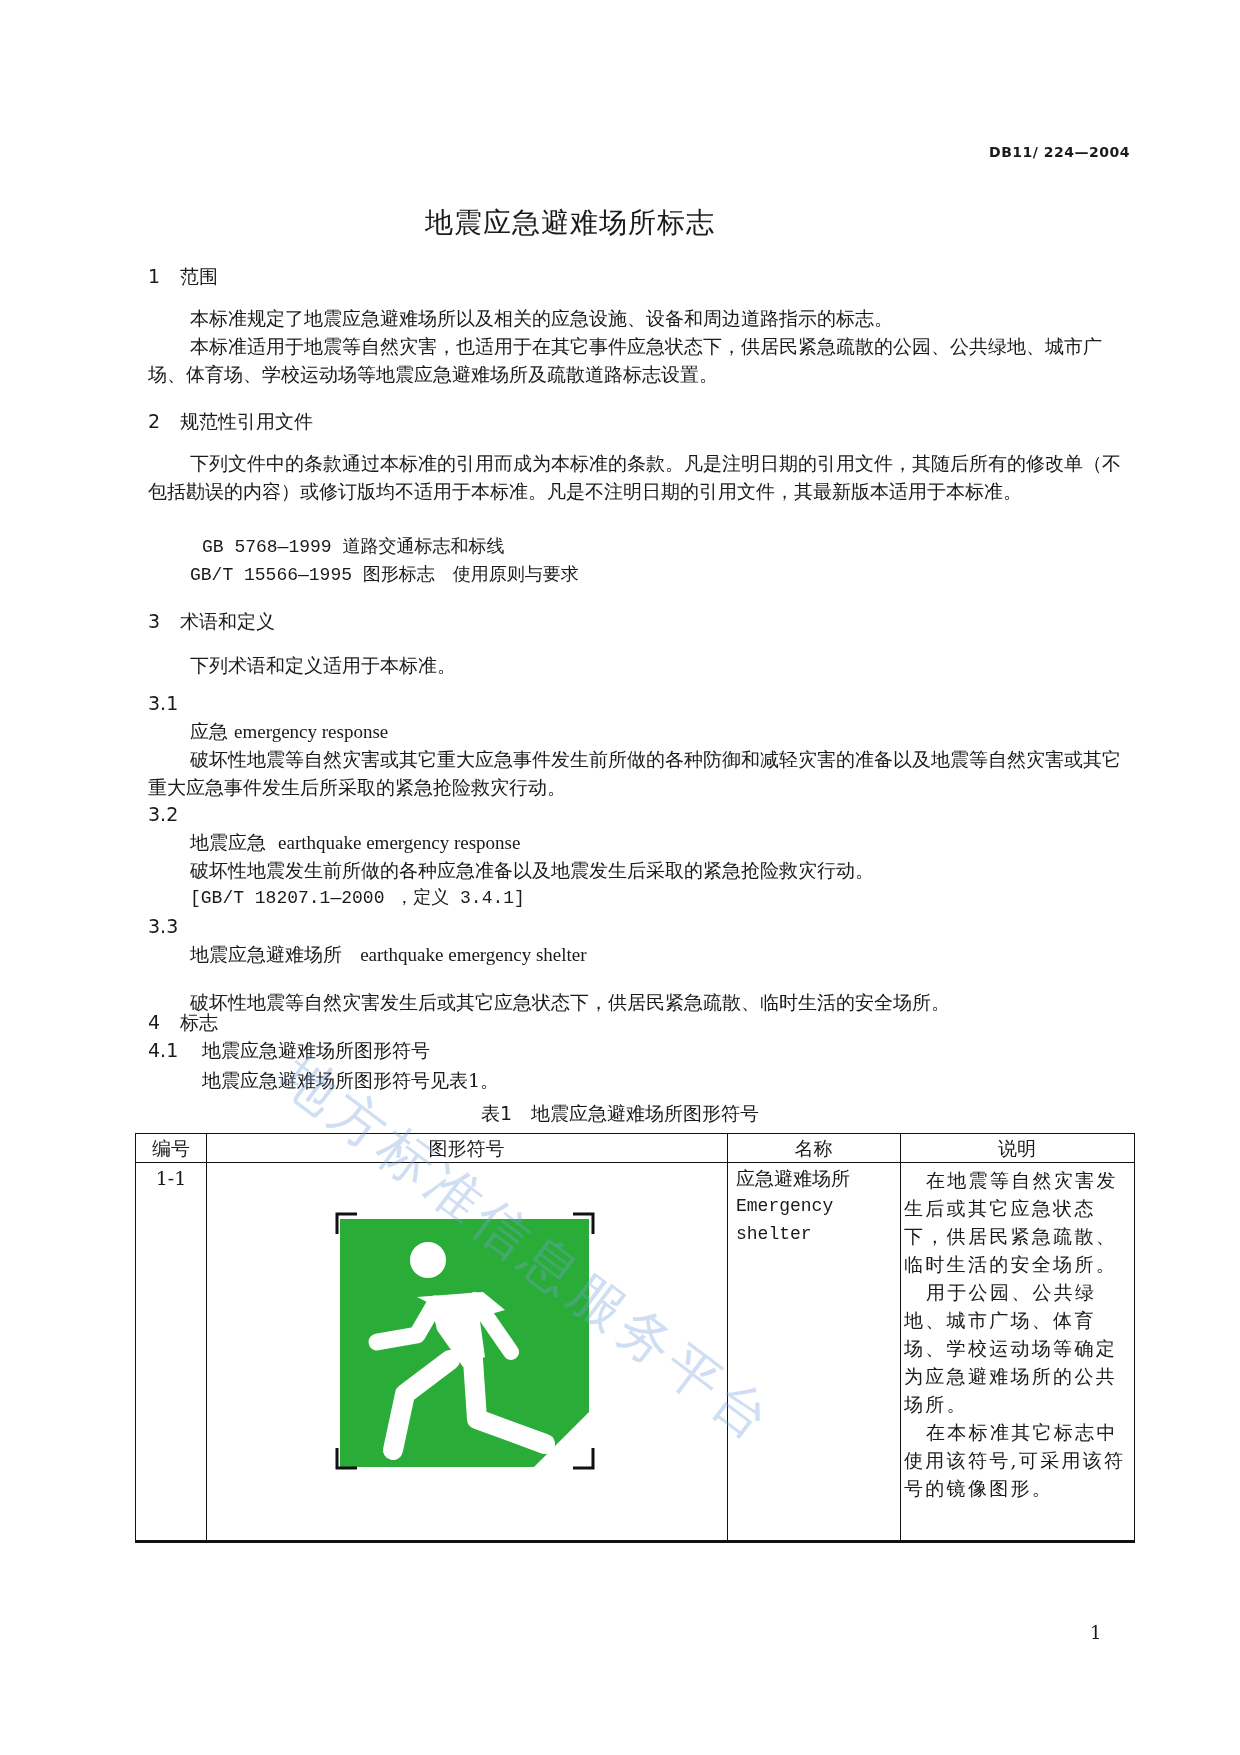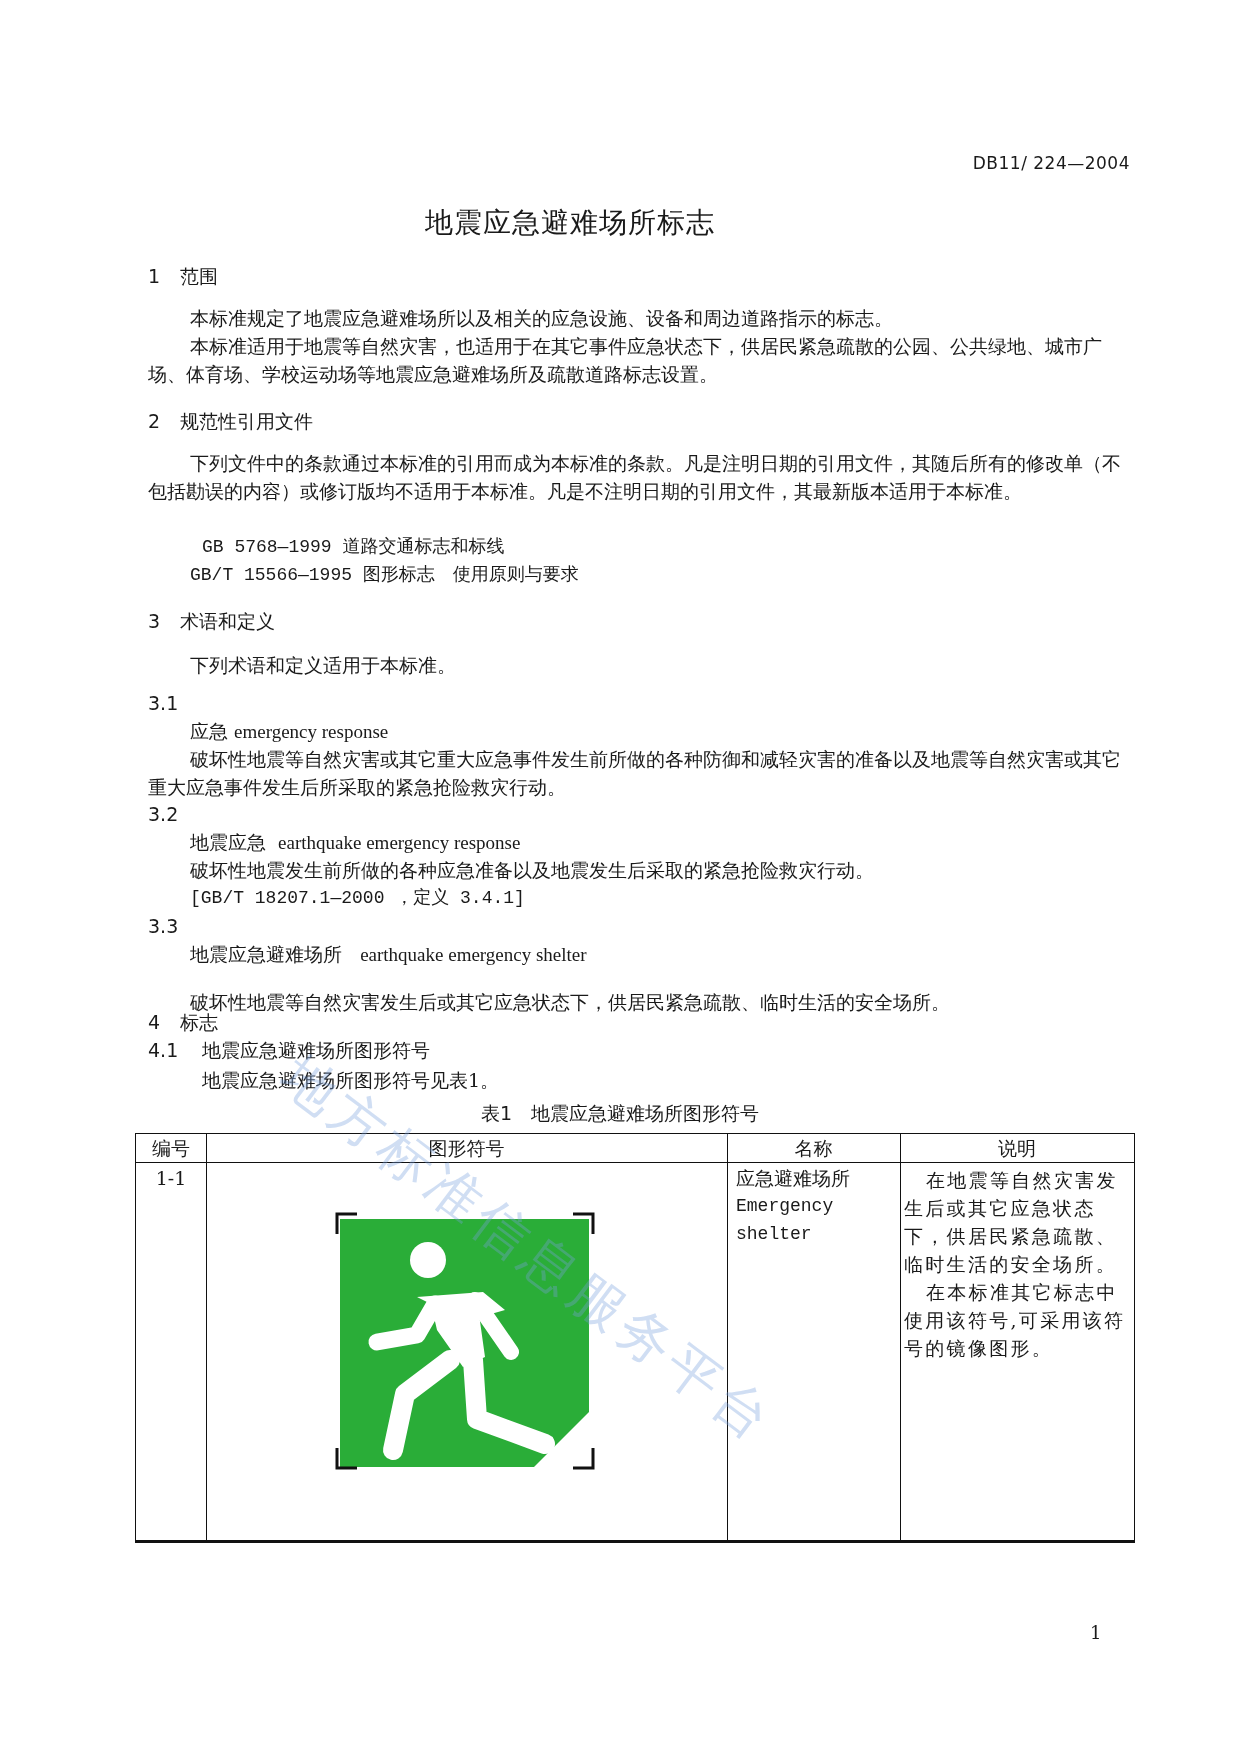--- a/index.html
+++ b/index.html
@@ -2,21 +2,21 @@
 <html><head>
 <meta charset="utf-8">
 <style>
   html, body { margin: 0; padding: 0; background: #ffffff; }
   body { width: 1240px; height: 1755px; position: relative; overflow: hidden;
          font-family: "DejaVu Serif", "Liberation Serif", serif; color: #1a1a1a; }
   .abs { position: absolute; white-space: nowrap; }
   .sans { font-family: "DejaVu Sans", "Liberation Sans", sans-serif; }
   .mono { font-family: "Liberation Mono", "DejaVu Sans Mono", monospace; }
   .body-text { font-size: 19px; line-height: 28px; }
-  .std-code { right: 110px; top: 153px; font-size: 17px; letter-spacing: 0.5px; }
+  .std-code { right: 110px; top: 144px; font-size: 14px; letter-spacing: 0.5px; font-weight: bold; }
   .title { left: 0; width: 1140px; text-align: center; top: 204px; font-size: 28px; letter-spacing: 1px; }
   .h1 { font-size: 19px; }
   .h1 .num { display: inline-block; width: 32px; }
   .para { left: 148px; width: 986px; white-space: normal; text-indent: 42px; }
   .indent { left: 190px; }
   .en { font-family: "Liberation Serif", "DejaVu Serif", serif; }
 
   
   .tbl { position: absolute; left: 135px; top: 1133px; width: 1000px; height: 410px;
          border-top: 1.5px solid #111; border-bottom: 3px solid #111;
@@ -103,20 +103,21 @@
   <div class="th" style="left:764px; width:234px;">说明</div>
 
   <div class="td" style="left:0; width:70px; top:30px; text-align:center;">1-1</div>
 
   <div class="td" style="left:600px; top:30px;">应急避难场所</div>
   <div class="td mono" style="left:600px; top:58px; font-size:18px;">Emergency</div>
   <div class="td mono" style="left:600px; top:86px; font-size:18px;">shelter</div>
 
   <div class="desc">
     <p>在地震等自然灾害发生后或其它应急状态下，供居民紧急疏散、临时生活的安全场所。</p>
+    <p>用于公园、公共绿地、城市广场、体育场、学校运动场等确定为应急避难场所的公共场所。</p>
     <p>在本标准其它标志中使用该符号,可采用该符号的镜像图形。</p>
   </div>
 </div>
 
 <div class="sign">
   <svg width="260" height="258" viewBox="0 0 260 258">
     <polygon points="5,7 254,7 254,200 199,255 5,255" fill="#2aad38"></polygon>
 
     <path d="M2,22 L2,2 L22,2" stroke="#111" stroke-width="3" fill="none"></path>
     <path d="M238,2 L258,2 L258,22" stroke="#111" stroke-width="3" fill="none"></path>

